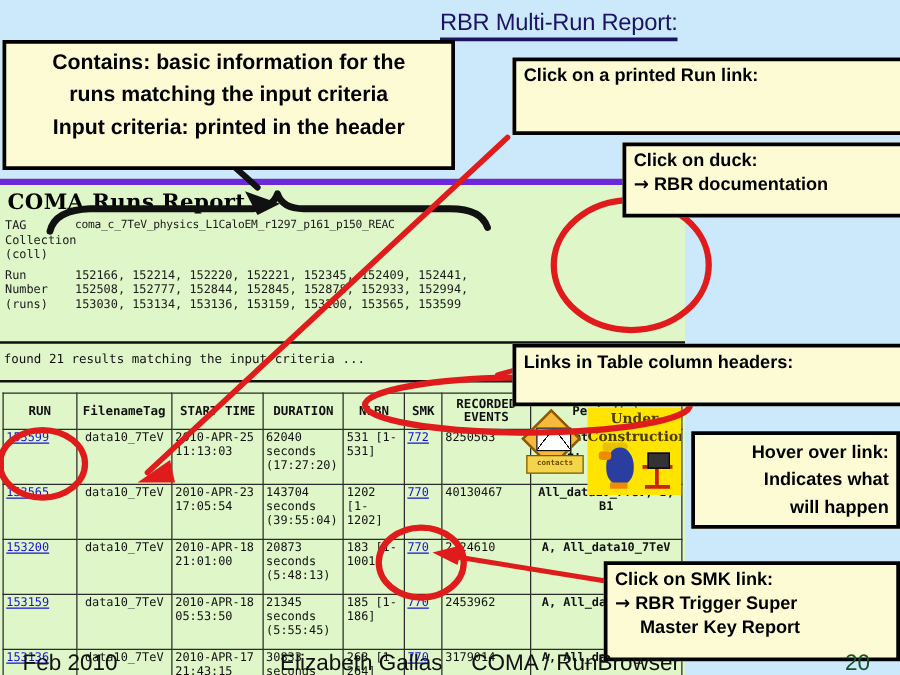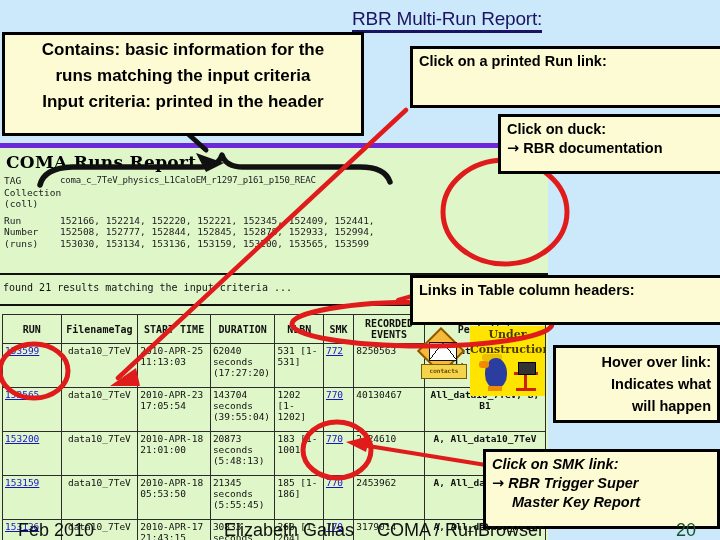--- a/index.html
+++ b/index.html
@@ -78,21 +78,21 @@
     padding:3px 6px;box-sizing:border-box;
   }
   .callout .l2{display:block;}
   .arrowg{font-family:"DejaVu Sans", sans-serif;}
 
   #cb-contains{left:2px;top:32px;width:362px;height:104px;text-align:center;font-size:17px;line-height:26px;padding-top:2px;}
   #cb-runlink{left:410px;top:46px;width:320px;height:62px;}
   #cb-duck{left:498px;top:114px;width:232px;height:60px;}
   #cb-colhdr{left:410px;top:275px;width:320px;height:50px;}
   #cb-hover{left:553px;top:329px;width:167px;height:78px;text-align:right;line-height:22px;margin-top:16px;}
-  #cb-smk{left:483px;top:449px;width:237px;height:80px;font-style:italic;}
+  #cb-smk{left:483px;top:449px;width:237px;height:80px;}
   #cb-smk .ind{padding-left:20px;display:block;}
 
   
   .env{
     position:absolute;left:421px;top:186px;width:46px;height:40px;
   }
   .env .diamond{
     position:absolute;left:3px;top:0;width:30px;height:30px;background:#f6b93b;
     border:2px solid #8a5a00;transform:rotate(45deg);
   }

